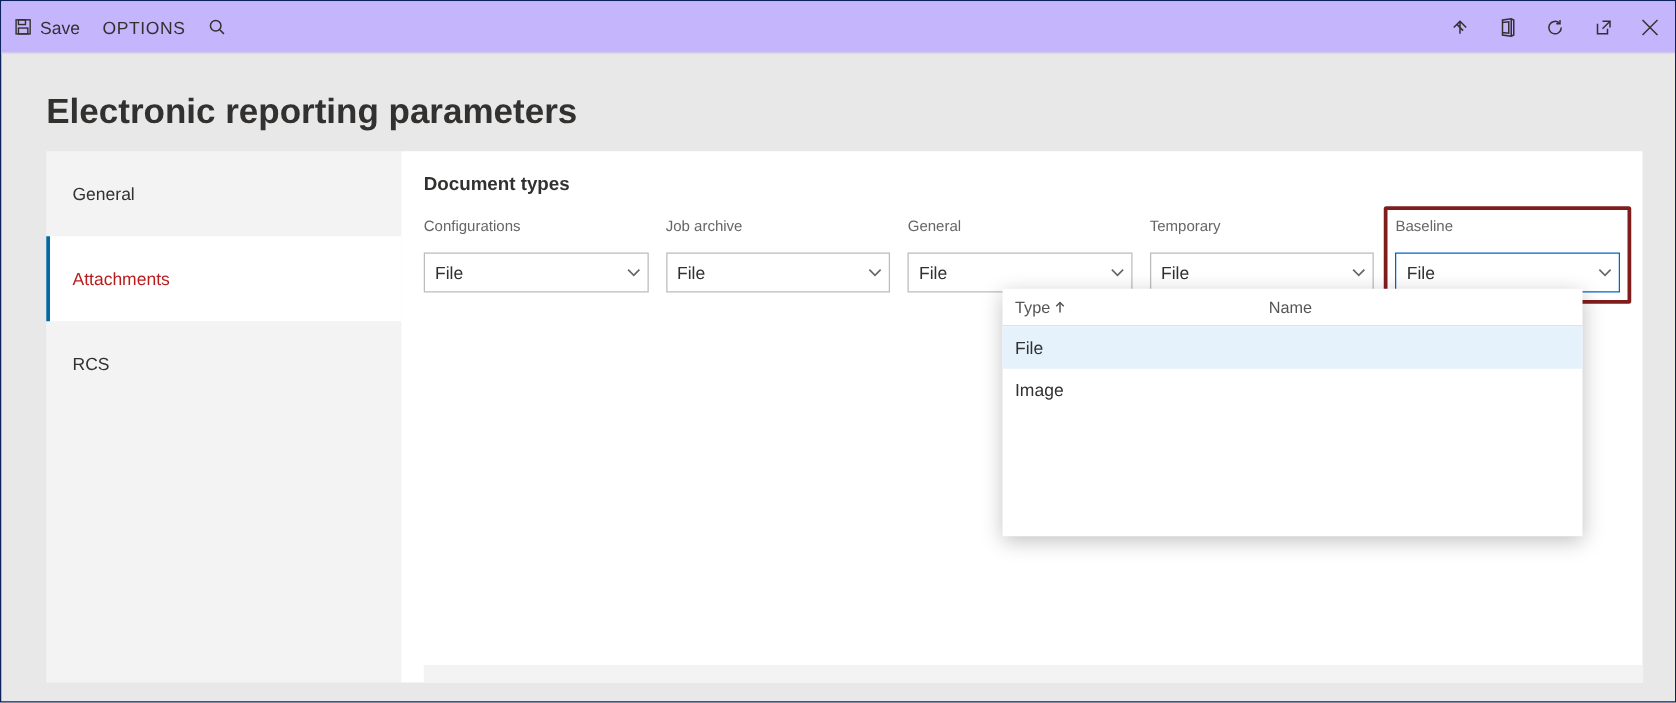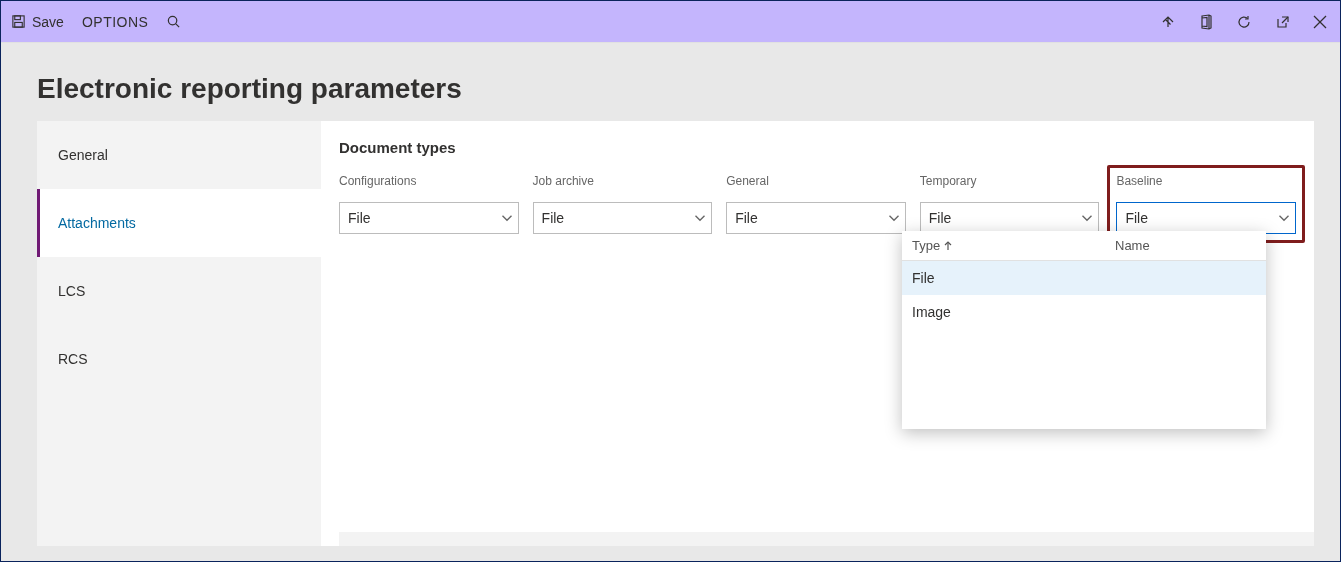--- a/index.html
+++ b/index.html
@@ -66,22 +66,22 @@
     display: flex;
     align-items: center;
     padding-left: 18px;
     font-size: 14px;
     color: #323130;
     cursor: pointer;
     border-left: 3px solid transparent;
   }
   .sidebar-item.active {
     background: #fff;
-    color: #0369a1;
-    border-left: 3px solid #701a75;
+    color: #b91c1c;
+    border-left: 3px solid #0369a1;
   }
   .main {
     flex: 1;
     background: #fff;
     padding: 18px 18px 0 18px;
     position: relative;
     min-height: 425px;
   }
   .section-title {
     font-size: 15px;
@@ -122,21 +122,21 @@
     margin: -9px -9px -9px -6px;
     border-radius: 2px;
   }
   .field.highlight .dropdown {
     border: 1px solid #0066cc;
   }
   .lookup-popup {
     position: absolute;
     top: 110px;
     right: 48px;
-    width: 364px;
+    width: 464px;
     background: #fff;
     box-shadow: 0 4px 16px rgba(0,0,0,0.25);
     z-index: 10;
   }
   .lookup-header {
     display: flex;
     height: 30px;
     align-items: center;
     font-size: 13px;
     color: #555;
@@ -235,23 +235,20 @@
 
 <div class="content">
   <div class="sidebar">
     <div class="sidebar-item">
       <span>General</span>
     </div>
     <div class="sidebar-item active">
       <span>Attachments</span>
     </div>
     <div class="sidebar-item">
-      <span>LCS</span>
-    </div>
-    <div class="sidebar-item">
       <span>RCS</span>
     </div>
   </div>
 
   <div class="main">
     <div class="section-title">Document types</div>
 
     <div class="fields-row">
       <div class="field">
         <span class="field-label">Configurations</span>

